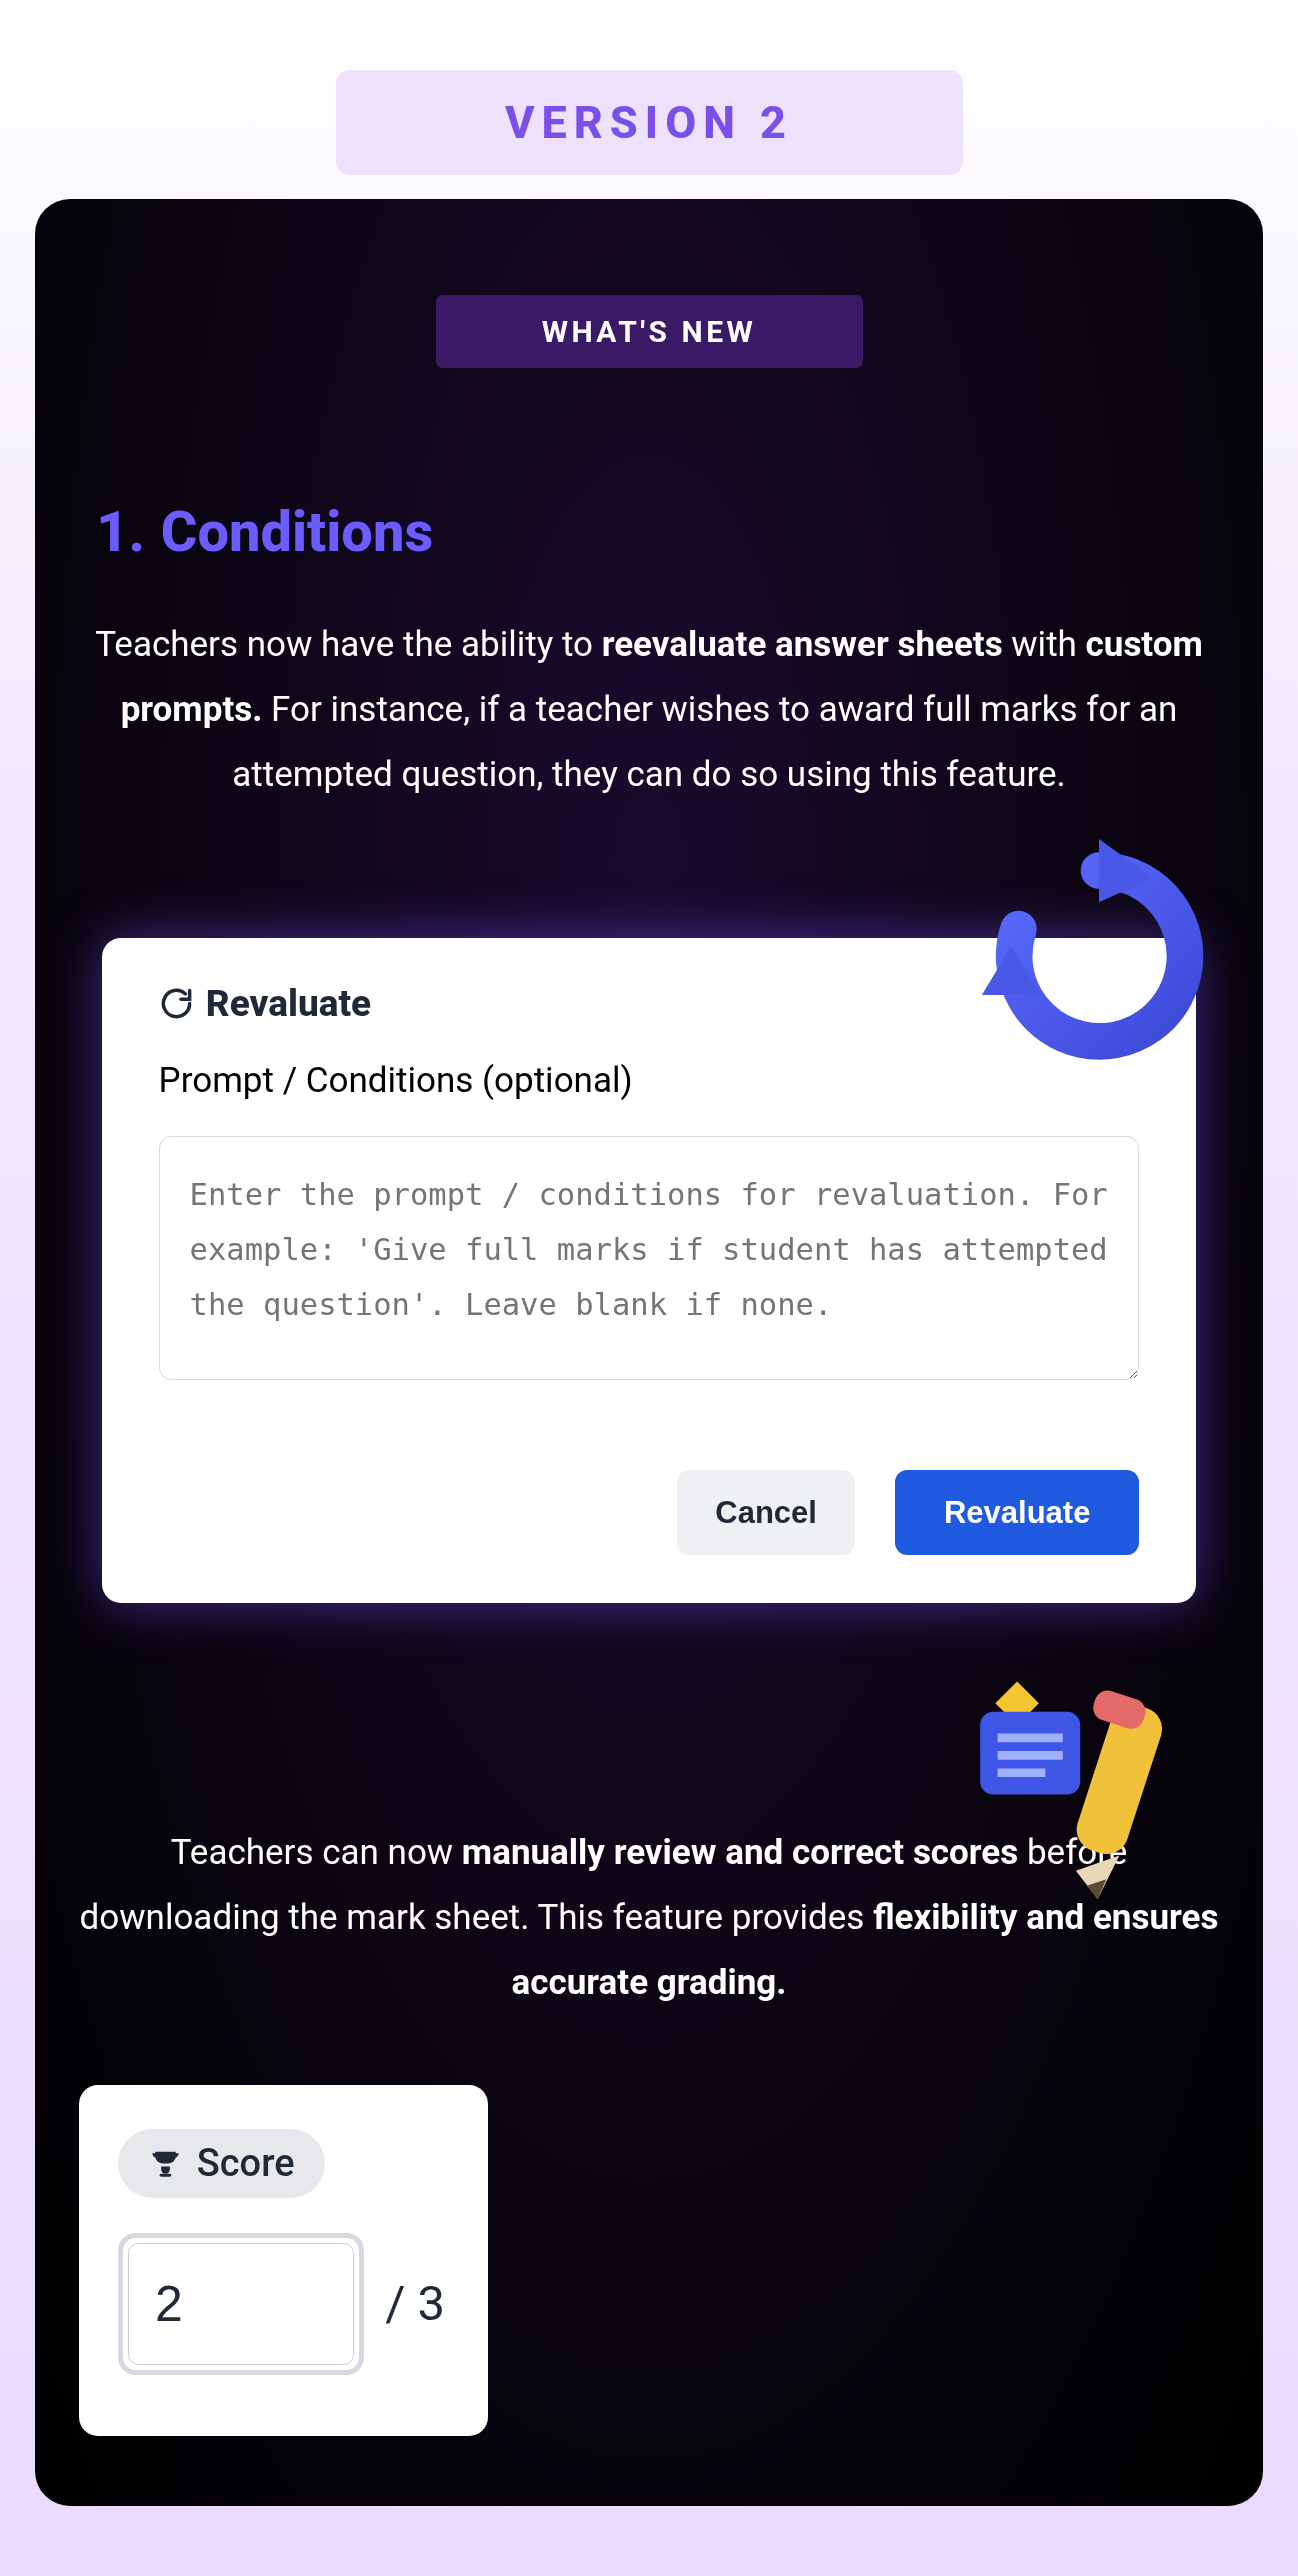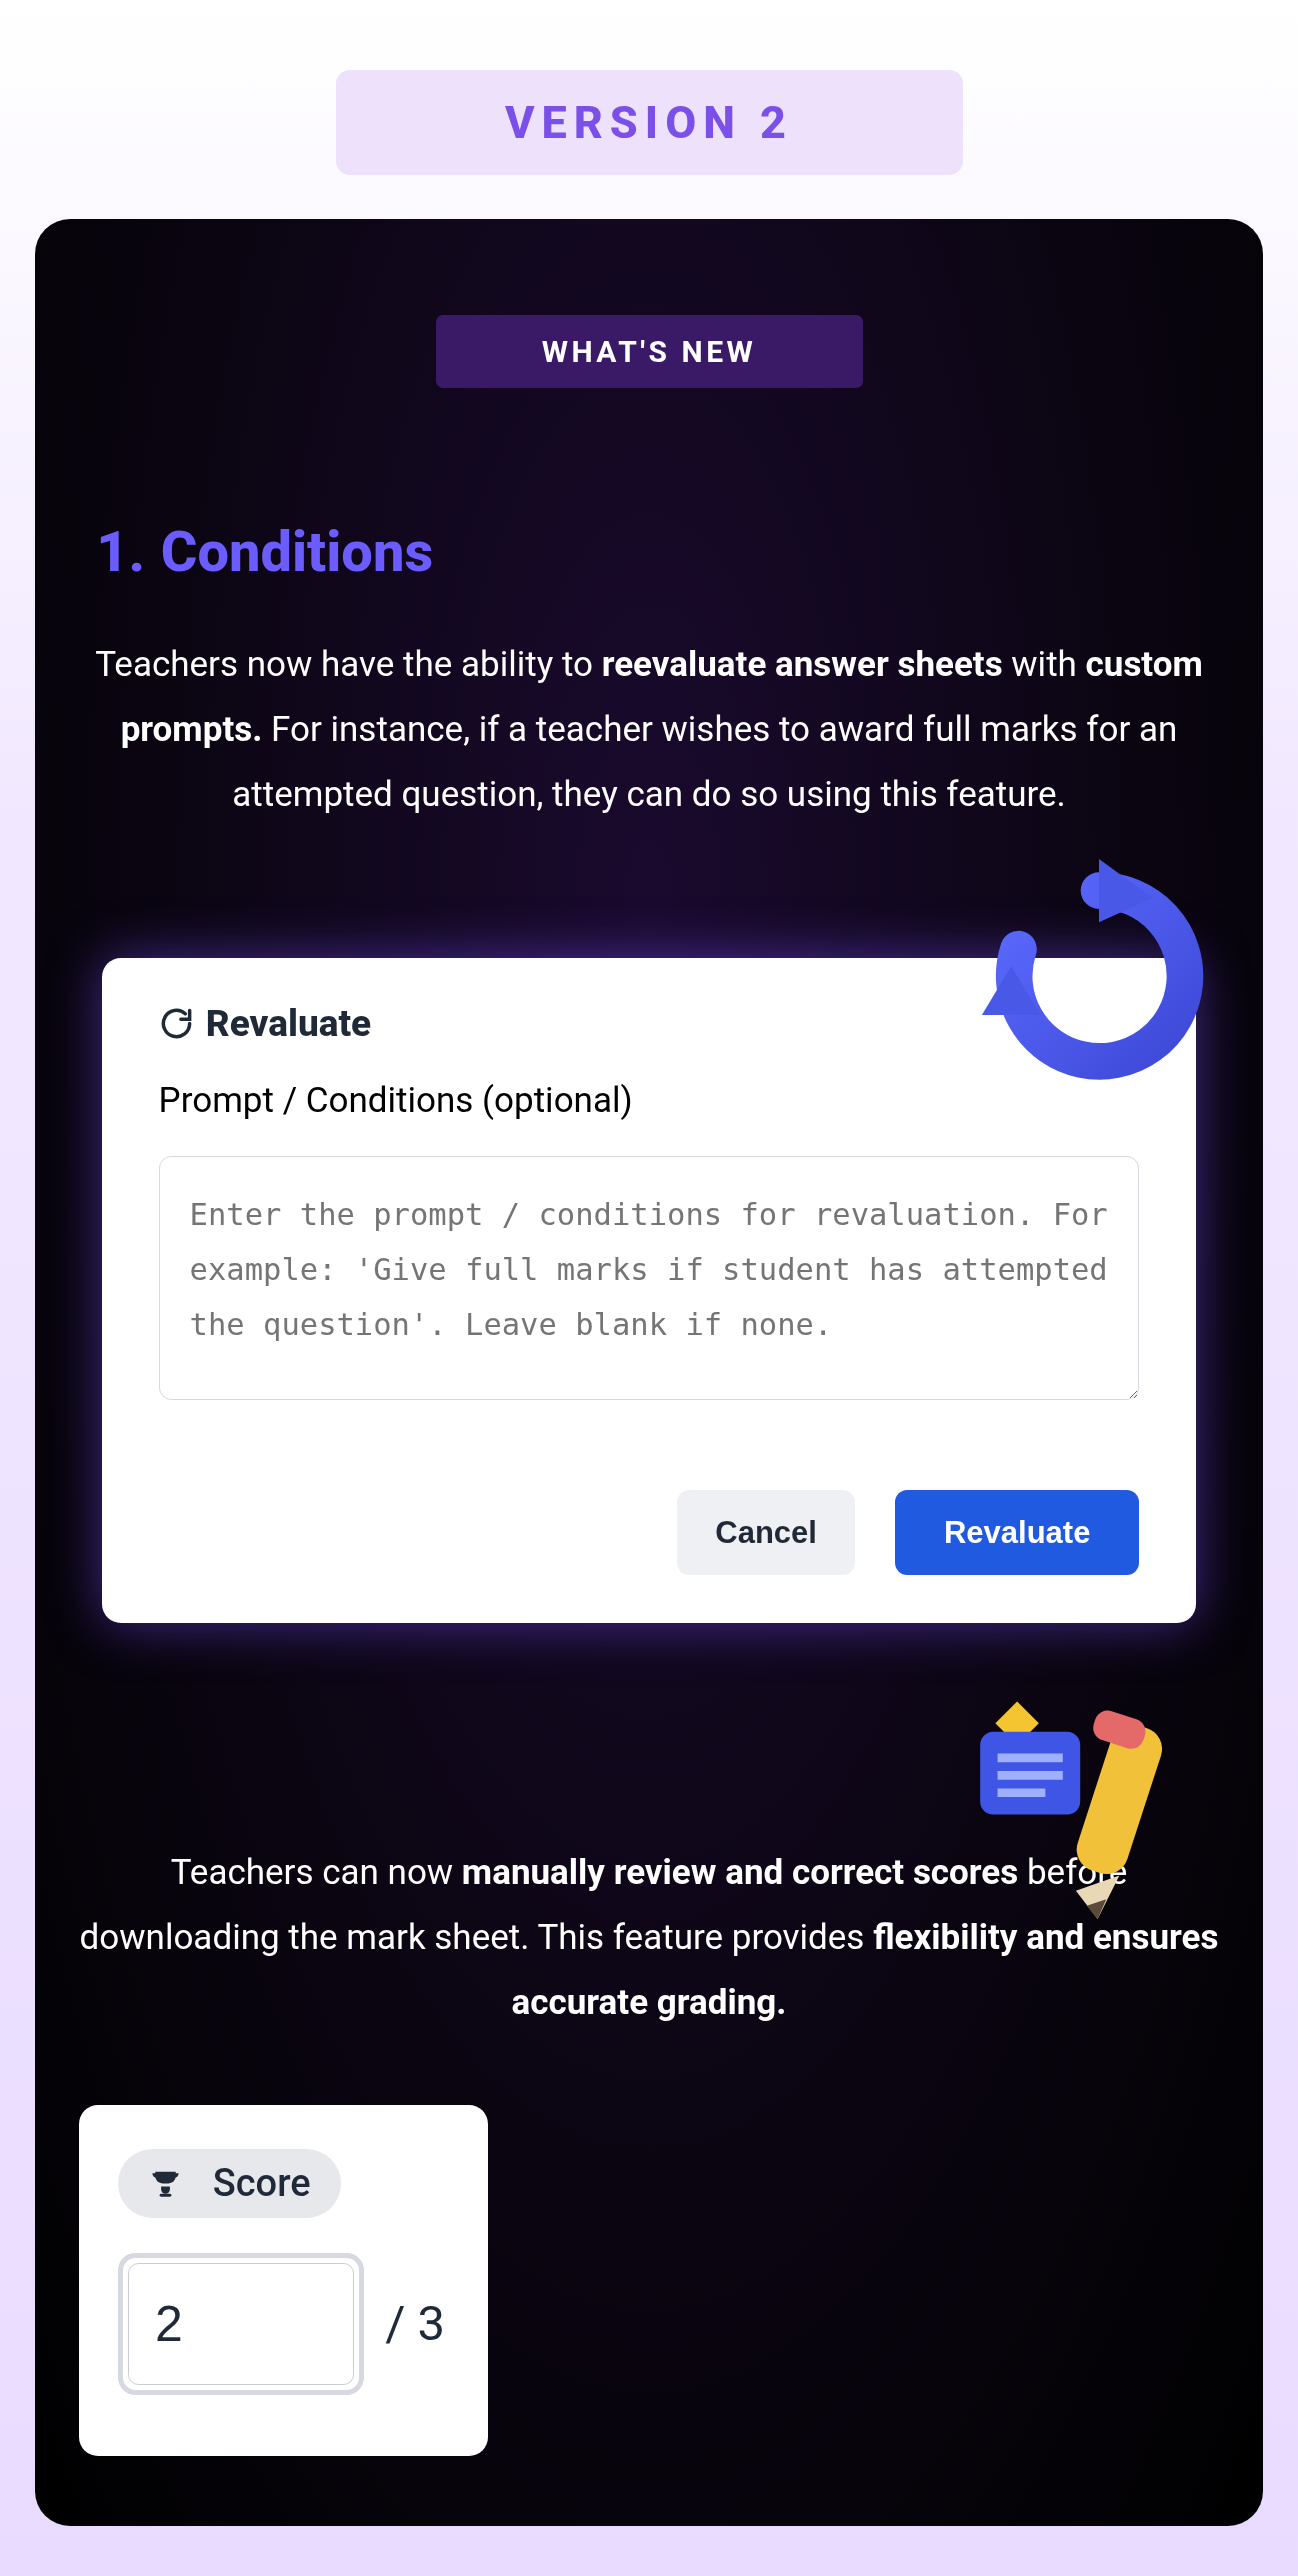--- a/index.html
+++ b/index.html
@@ -6,21 +6,21 @@
   body {
     font-family: -apple-system, BlinkMacSystemFont, "Segoe UI", Roboto, Helvetica, Arial, sans-serif;
     background: linear-gradient(180deg, #ffffff 0%, #f2e9ff 30%, #e9dbff 100%);
     width: 1298px;
     min-height: 2576px;
     padding: 26px 17.4px;
   }
   .version-badge {
     display: block;
     width: 627px;
-    margin: 44px auto 44px;
+    margin: 44px auto 24px;
     background: #ede1fb;
     color: #7b50e8;
     text-align: center;
     font-size: 45px;
     font-weight: 800;
     letter-spacing: 7px;
     padding: 26px 0;
     border-radius: 14px;
   }
   .dark-card {
@@ -135,21 +135,21 @@
     margin-top: 70px;
     padding: 44px 39px 61px;
     width: 409px;
   }
   .score-pill {
     background: #e6e8eb;
     border-radius: 870px;
     padding: 12.2px 30px;
     display: inline-flex;
     align-items: center;
-    gap: 30px;
+    gap: 14px;
     font-size: 38px;
     font-weight: 500;
     color: #1f2937;
   }
   .score-row {
     display: flex;
     align-items: center;
     gap: 21px;
     margin-top: 35px;
   }

